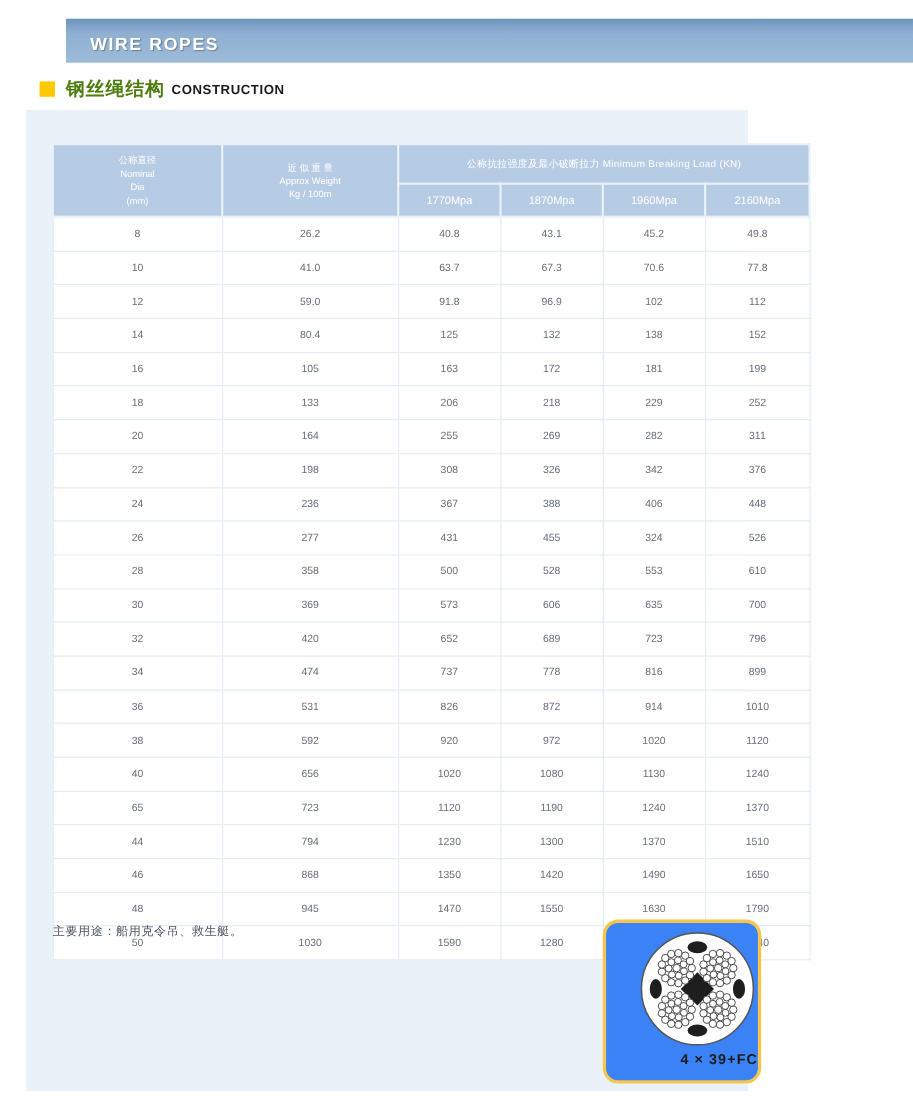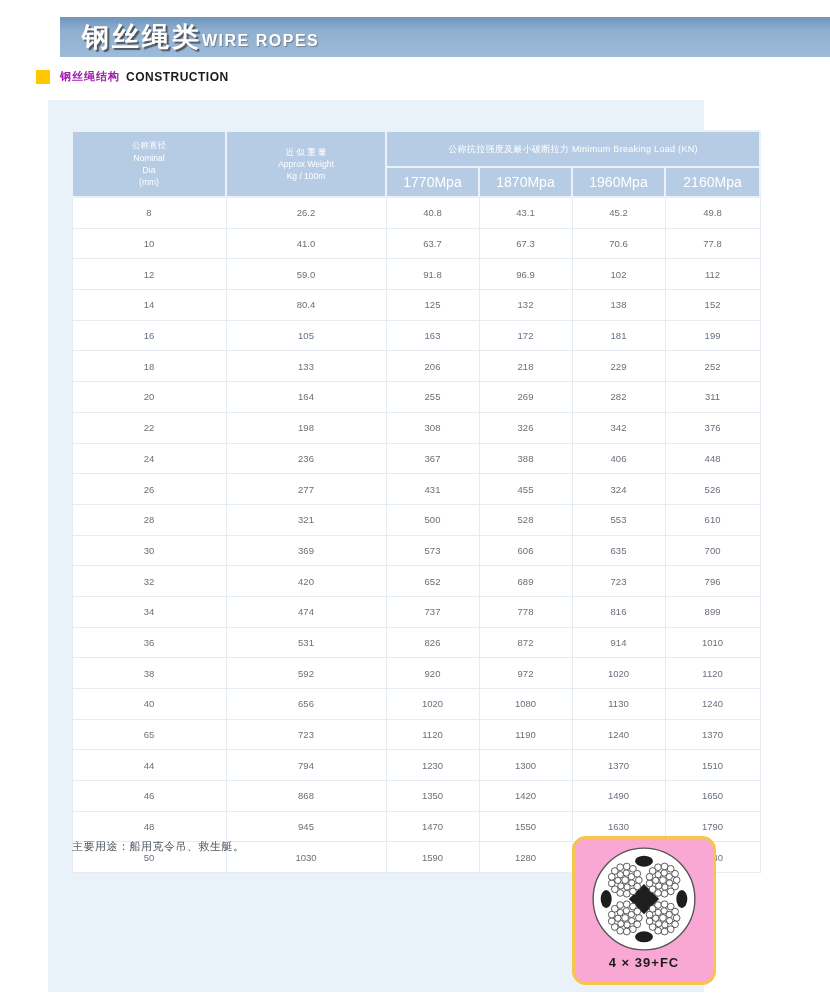--- a/index.html
+++ b/index.html
@@ -17,58 +17,57 @@
     font-size:27px;font-weight:bold;color:#ffffff;letter-spacing:3px;
     text-shadow:2px 2px 1px rgba(70,70,70,.85);
   }
   .banner-en{
     font-size:16px;font-weight:bold;color:#ffffff;margin-top:8px;
     letter-spacing:1.5px;text-shadow:1px 1px 1px rgba(90,90,90,.6);
   }
   
   .section-head{position:absolute;left:36px;top:69px;display:flex;align-items:center;}
   .yellow-sq{width:14px;height:14px;margin-right:10px;}
-  .section-zh{font-size:11px;font-weight:bold;color:#a21caf;letter-spacing:1px;}
+  .section-zh{font-size:17px;font-weight:bold;color:#4d7c0f;letter-spacing:1px;}
   .section-en{font-size:12px;font-weight:bold;color:#1b1b1b;margin-left:6px;letter-spacing:.5px;}
   
-  .panel{position:absolute;left:48px;top:100px;width:656px;height:892px;background:#e9f1f9;}
+  .panel{position:absolute;left:24px;top:100px;width:656px;height:892px;background:#e9f1f9;}
   
   table.spec{
     position:absolute;left:23px;top:30px;width:688px;
     border-collapse:collapse;table-layout:fixed;
   }
   table.spec th{
     background:#b6cce4;color:#ffffff;font-weight:normal;
     border:2px solid #e9f1f9;text-align:center;vertical-align:middle;
   }
   th.h-dia,th.h-wt{height:62px;font-size:8.5px;line-height:1.45;}
   th.h-mbl{height:32px;font-size:9px;letter-spacing:.3px;}
-  th.h-grade{height:26px;font-size:14px;}
+  th.h-grade{height:26px;font-size:10px;}
   table.spec td{
     background:#ffffff;border:1px solid #e4ebf3;
     height:27.7px;text-align:center;vertical-align:middle;
     font-size:9.5px;color:#68707a;
   }
   
   .note{position:absolute;left:24px;top:739px;font-size:11px;color:#4c5560;letter-spacing:.5px;}
   
   .rope-card{
     position:absolute;left:524px;top:736px;width:138px;height:138px;
-    background:#f9a8d4;border:3px solid #f5c54e;border-radius:14px;
-    display:flex;flex-direction:column;align-items:center;justify-content:flex-start;
+    background:#3b82f6;border:3px solid #f5c54e;border-radius:14px;
+    display:flex;flex-direction:column;align-items:flex-end;justify-content:flex-start;
     padding-top:5px;box-sizing:content-box;
   }
   .rope-card svg{width:110px;height:110px;display:block;}
   .rope-label{font-size:13px;font-weight:bold;color:#1b1b1b;letter-spacing:1px;margin-top:1px;}
 </style>
 </head>
 <body>
 
 <div class="banner">
-  <span class="banner-zh">钢丝绳类</span>
   <span class="banner-en">WIRE ROPES</span>
 </div>
 
 <div class="section-head">
   <span class="yellow-sq" style="background: rgb(255, 200, 0);"></span>
   <span class="section-zh">钢丝绳结构</span>
   <span class="section-en">CONSTRUCTION</span>
 </div>
 
 <div class="panel">
@@ -180,21 +179,21 @@
         <tr>
           <td>26</td>
           <td>277</td>
           <td>431</td>
           <td>455</td>
           <td>324</td>
           <td>526</td>
         </tr>
         <tr>
           <td>28</td>
-          <td>321</td>
+          <td>358</td>
           <td>500</td>
           <td>528</td>
           <td>553</td>
           <td>610</td>
         </tr>
         <tr>
           <td>30</td>
           <td>369</td>
           <td>573</td>
           <td>606</td>

